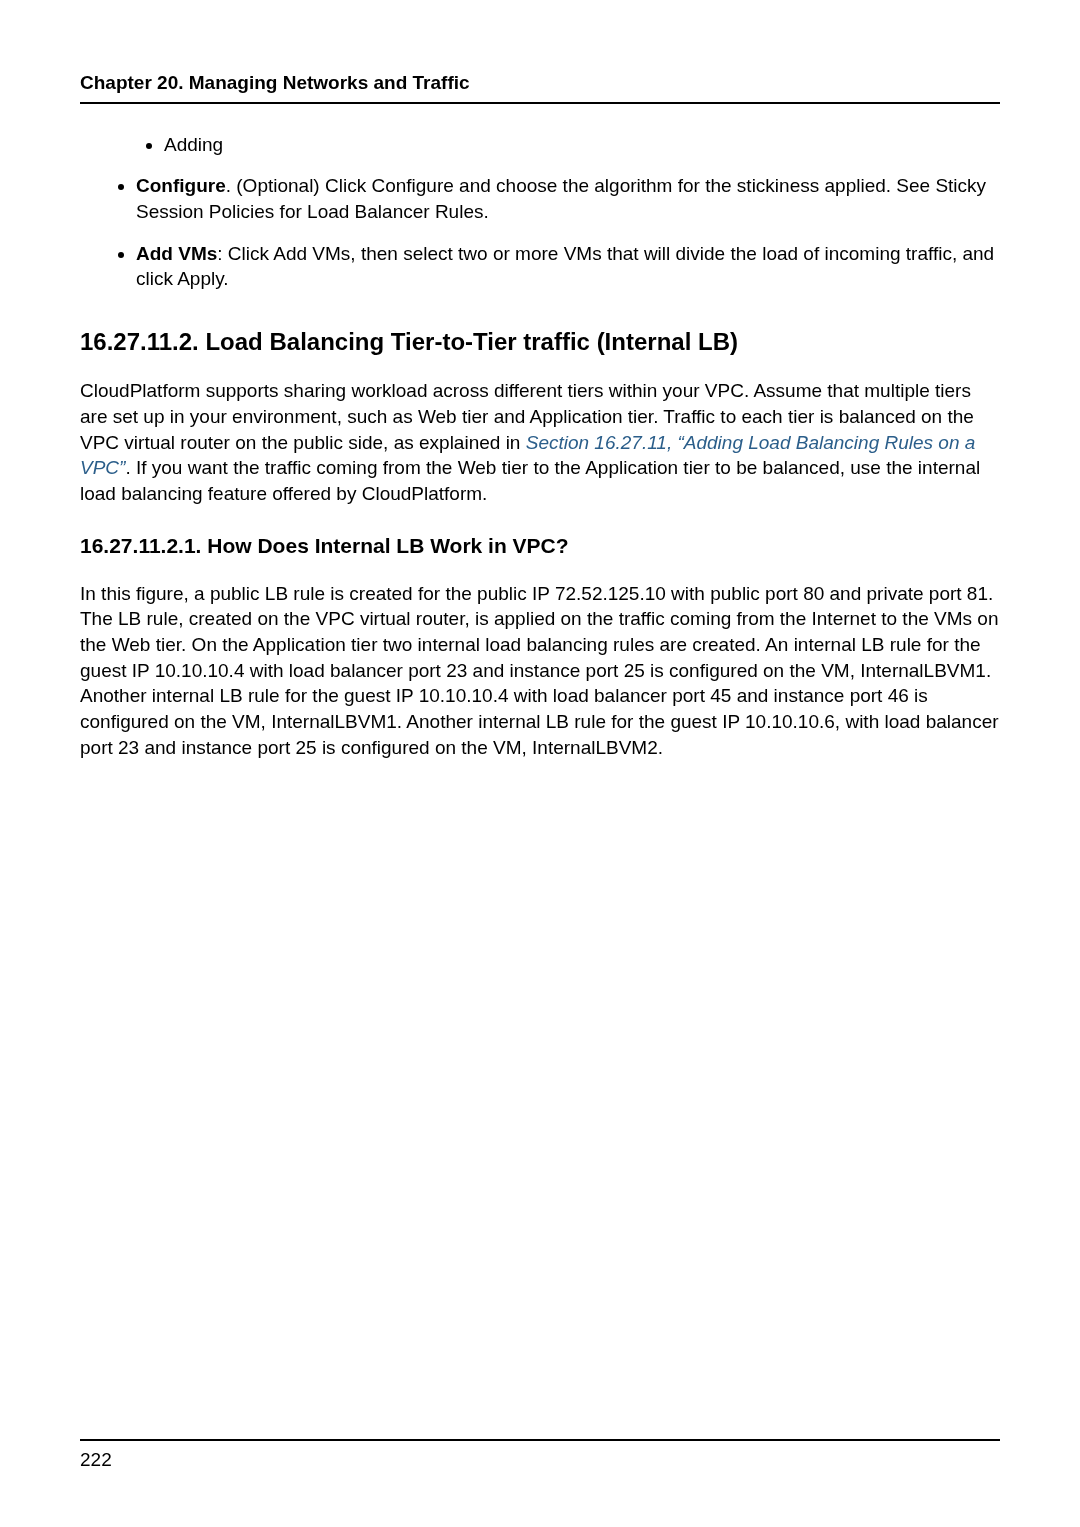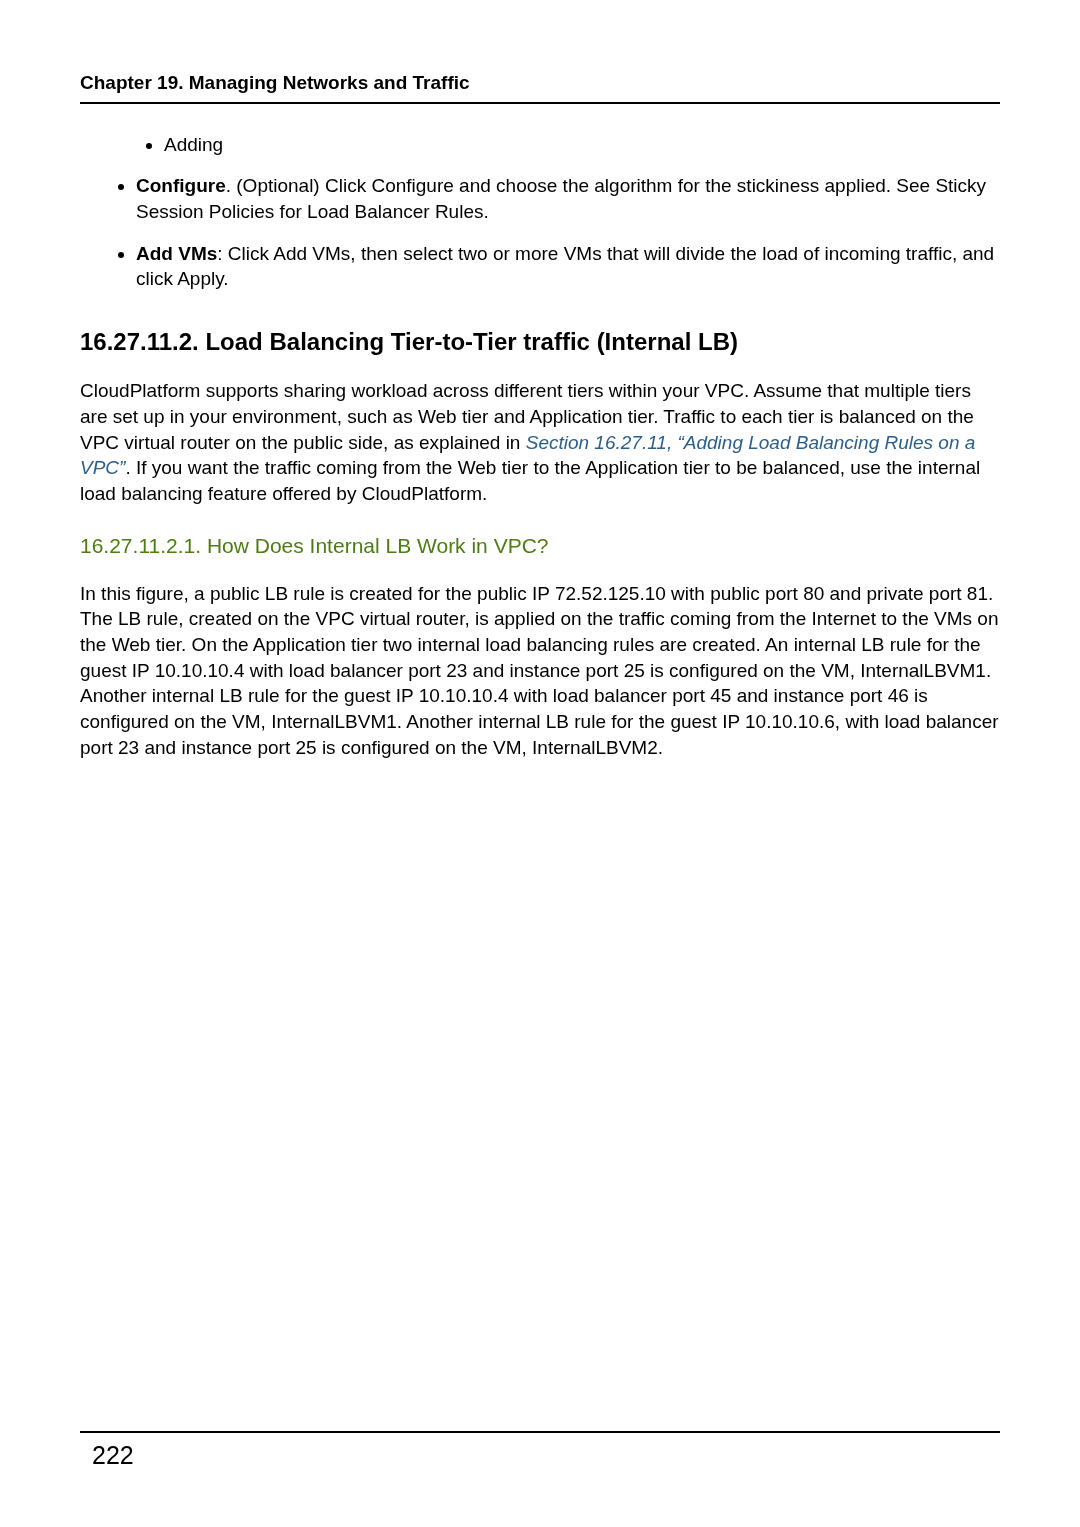--- a/index.html
+++ b/index.html
@@ -42,23 +42,23 @@
   .para {
     margin: 0 0 24px 0;
   }
   h2.section {
     color: #000000;
     font-size: 24px;
     font-weight: 700;
     margin: 34px 0 4px 0;
   }
   h3.subsection {
-    color: #4d7c0f;
+    color: #000000;
     font-size: 21px;
-    font-weight: 400;
+    font-weight: 700;
     margin: 26px 0 4px 0;
   }
   .body-after-heading {
     margin-top: 20px;
   }
   a.xref {
     color: #2b5e8a;
     font-style: italic;
     text-decoration: none;
   }
@@ -68,30 +68,29 @@
     left: 80px;
     right: 80px;
     bottom: 54px;
   }
   .footer-rule {
     border-top: 2px solid #000;
     height: 0;
     margin-bottom: 6px;
   }
   .page-num {
-    font-size: 25px;
-    margin-left: 12px;
+    font-size: 19px;
   }
 </style>
 </head>
 <body>
 
 <div class="page">
 
-  <div class="running-head">Chapter 19. Managing Networks and Traffic</div>
+  <div class="running-head">Chapter 20. Managing Networks and Traffic</div>
 
   <ul class="inner">
     <li>
       <span>Adding</span>
     </li>
   </ul>
 
   <ul class="outer">
     <li>
       <span class="strong">Configure</span><span>. (Optional) Click Configure and choose the algorithm for the stickiness applied. See Sticky Session Policies for Load Balancer Rules.</span>

